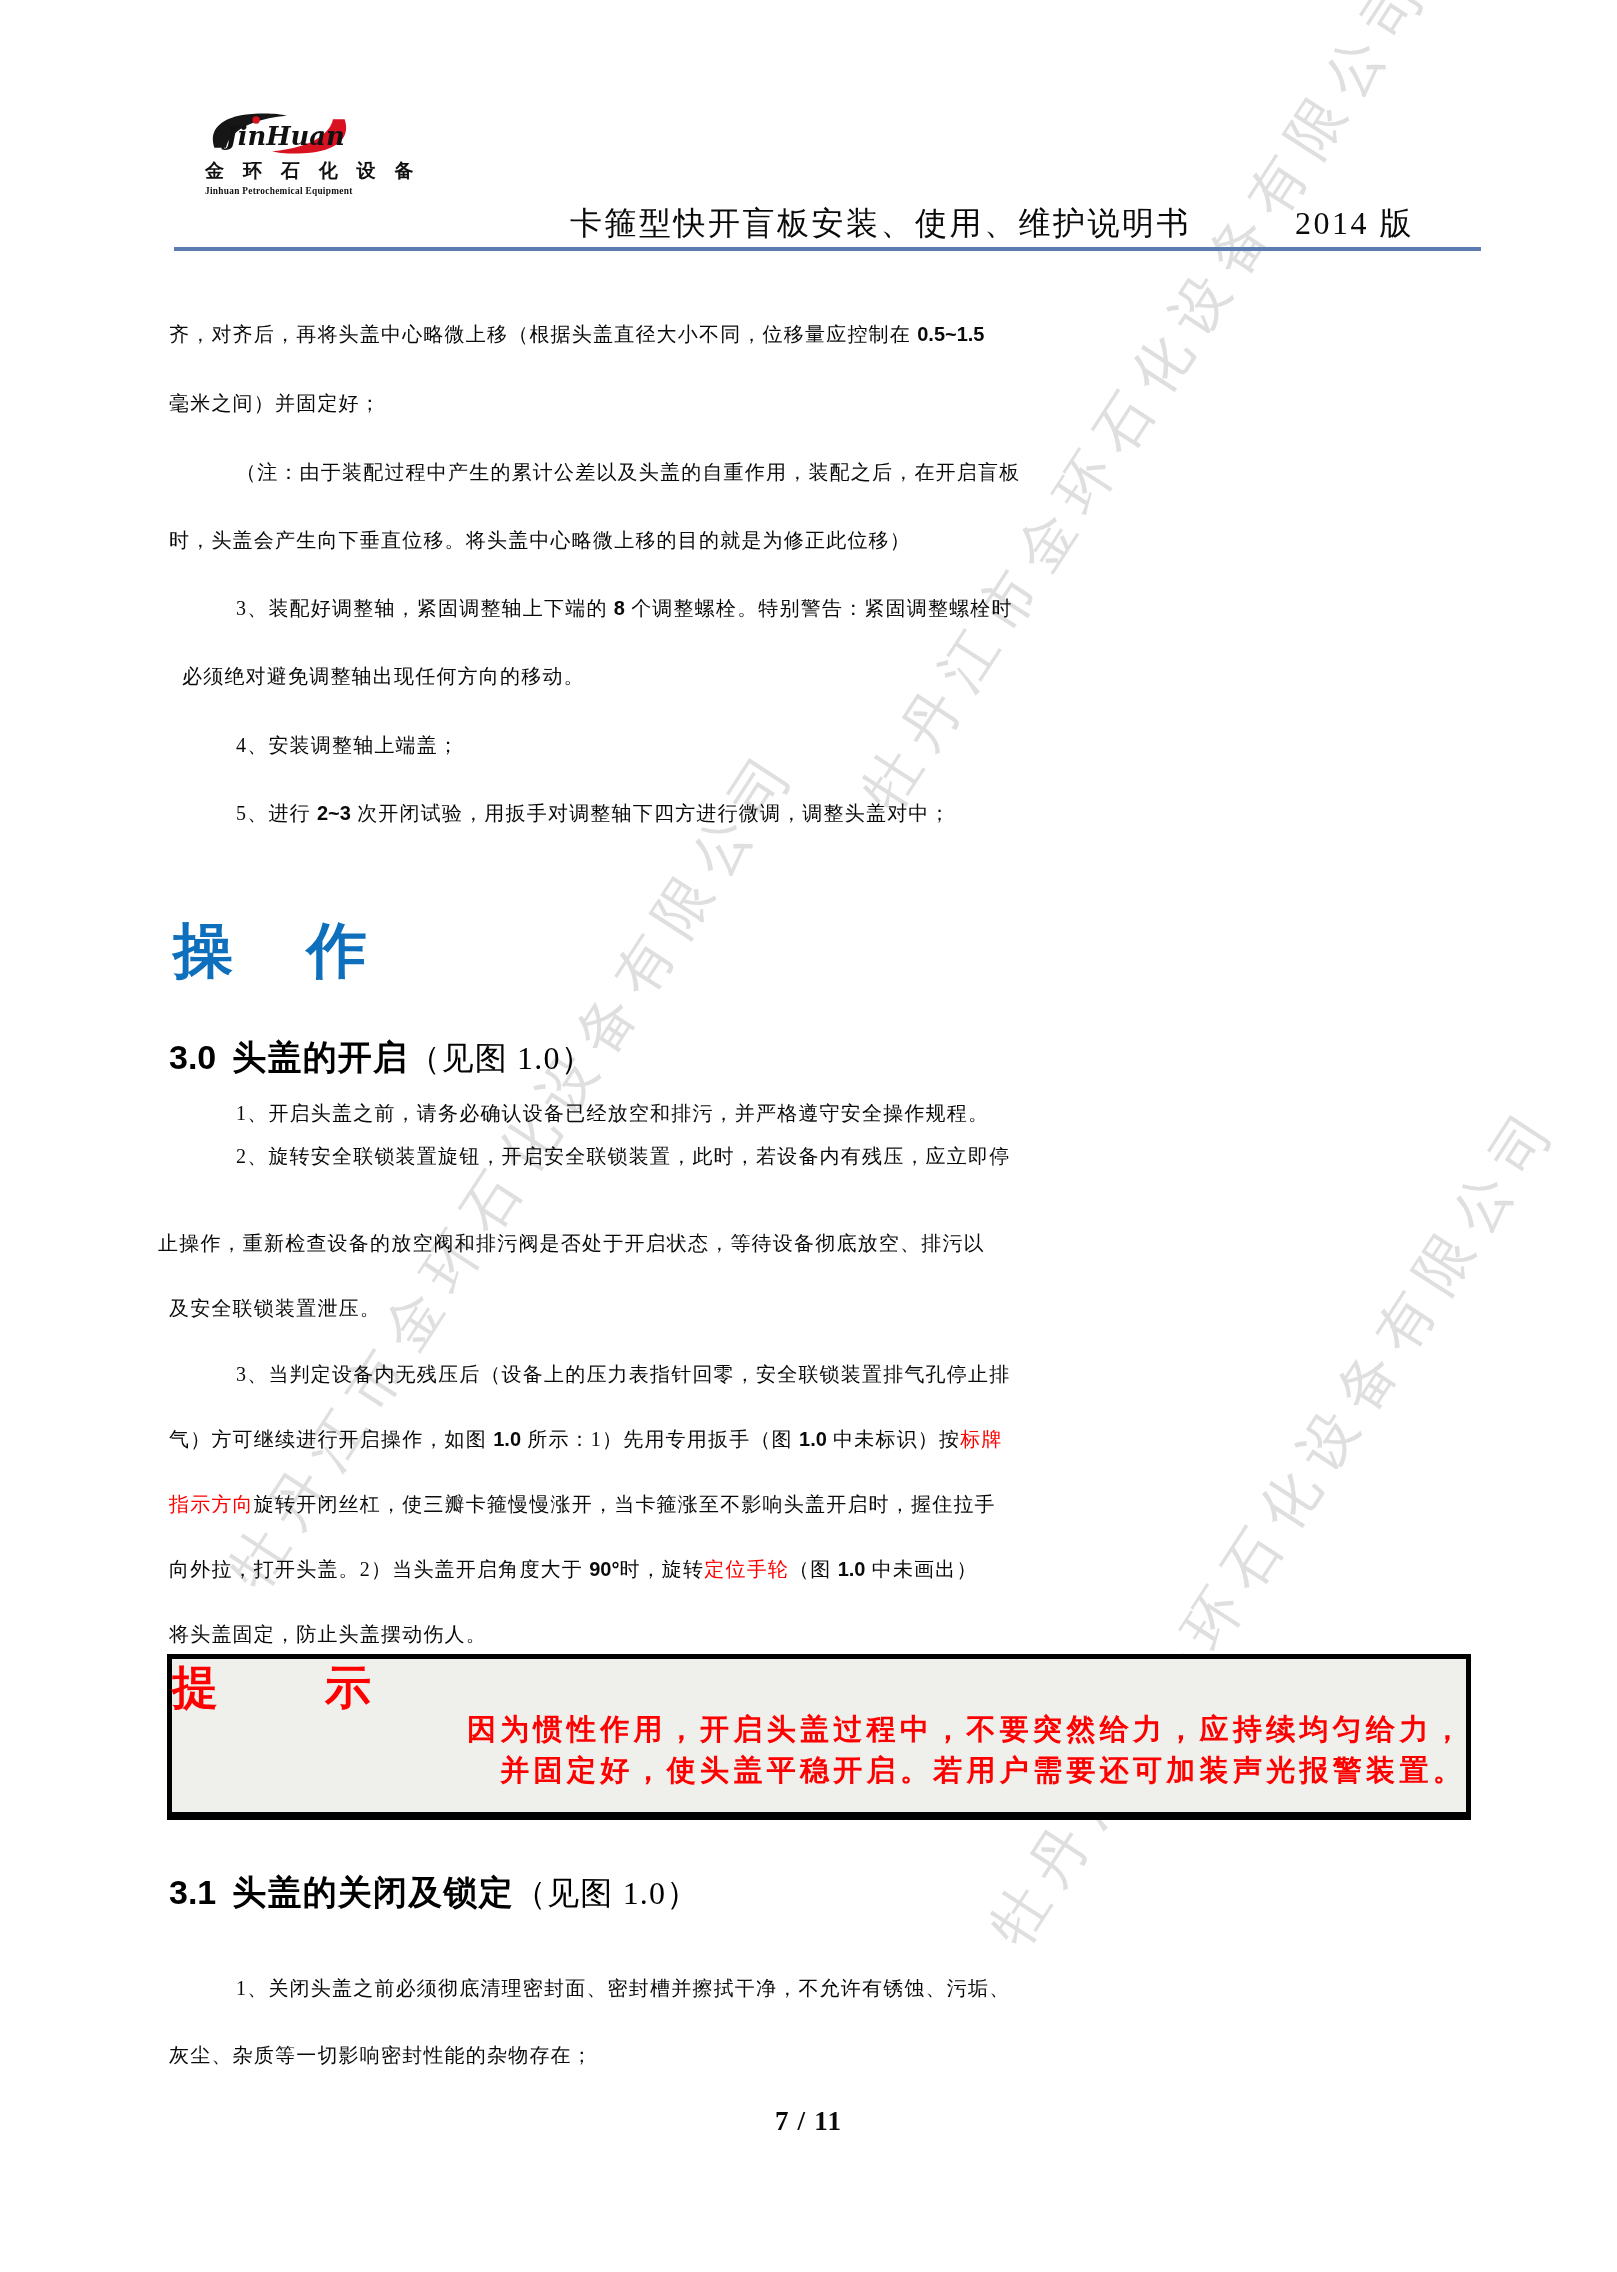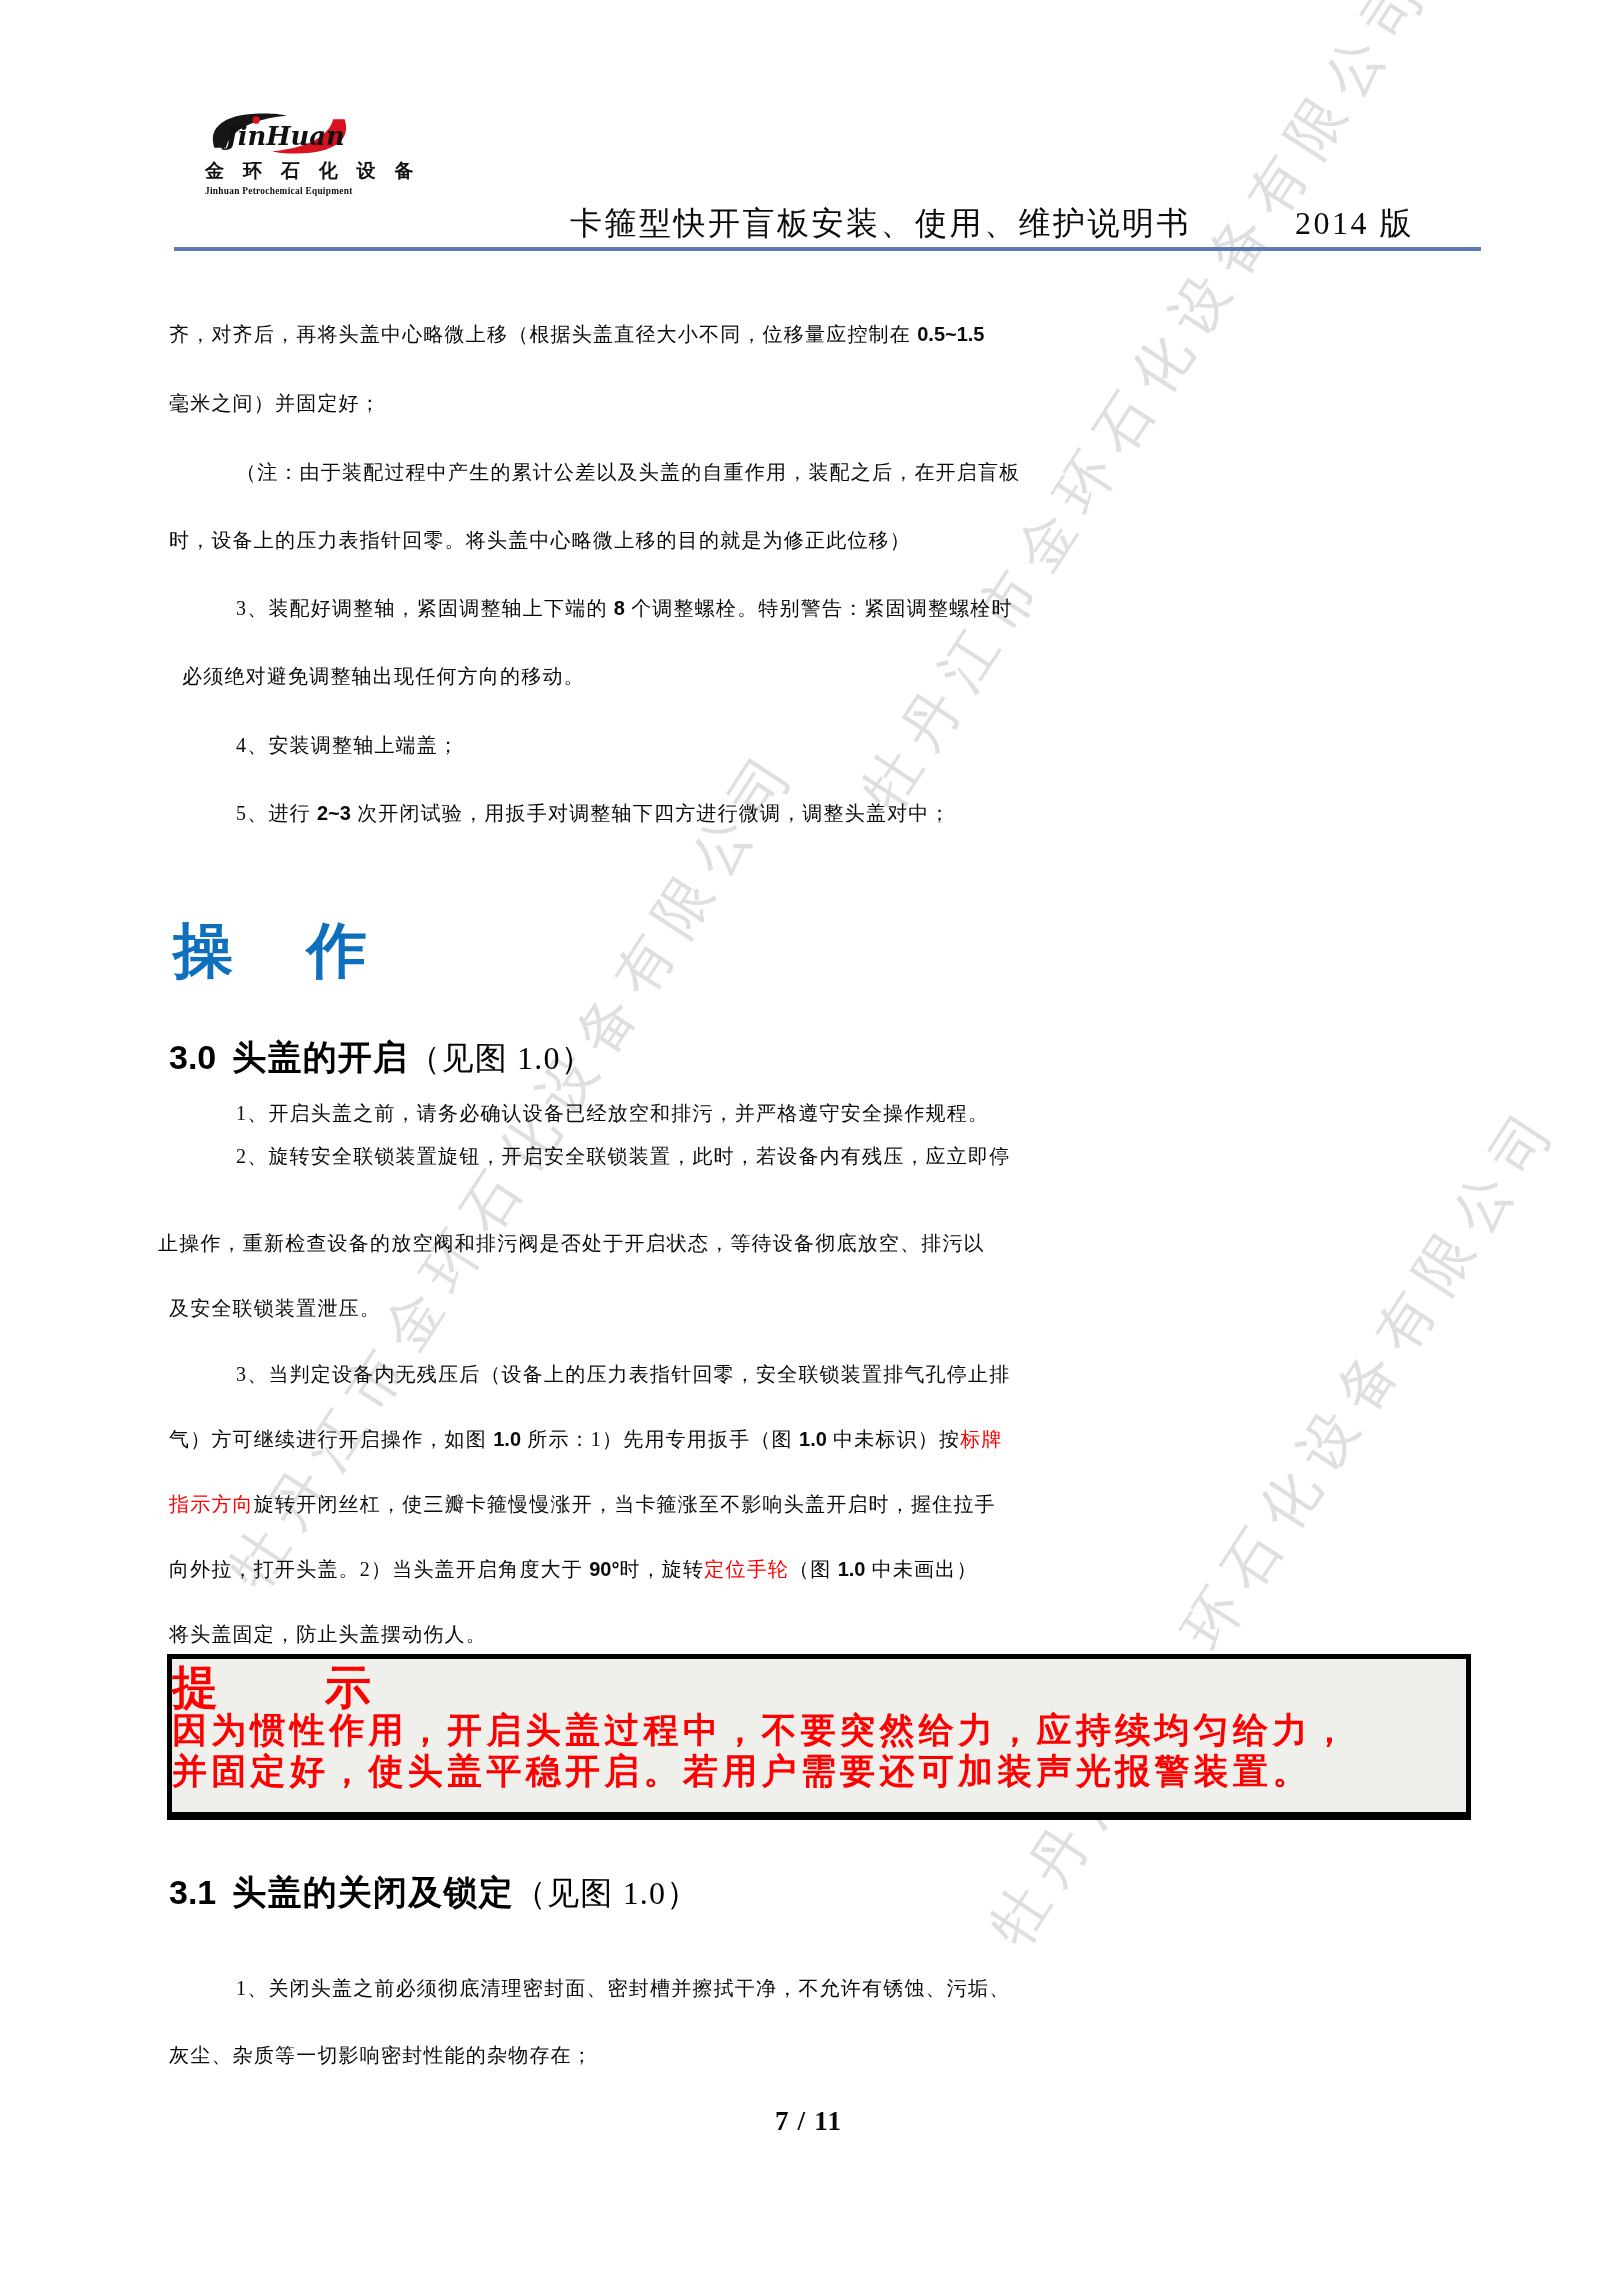--- a/index.html
+++ b/index.html
@@ -77,23 +77,23 @@
     background:#efefec;
     border:5.6px solid #000;border-bottom-width:8px;
     z-index:2;
   }
   .notice-title{
     margin-top:7.4px;
     font-family:"Liberation Sans",sans-serif;font-weight:bold;
     font-size:46px;line-height:43px;color:#fe0000;letter-spacing:5px;
   }
   .notice-line{
-    text-align:left;
+    text-align:right;
     font-family:"Liberation Sans",sans-serif;font-weight:bold;
-    font-size:35px;line-height:41px;color:#fe0000;letter-spacing:4.3px;white-space:nowrap;
+    font-size:29px;line-height:41px;color:#fe0000;letter-spacing:4.3px;white-space:nowrap;
   }
   
   .footer{
     position:absolute;left:0;top:2106px;width:100%;
     text-align:center;font-weight:bold;font-size:27px;letter-spacing:1.2px;z-index:2;
   }
 </style>
 </head>
 <body>
 
@@ -116,21 +116,21 @@
 
   <div class="doc-title">卡箍型快开盲板安装、使用、维护说明书</div>
   <div class="edition">2014 版</div>
   <div class="rule"></div>
 
   <div class="line" style="left:169px;top:323px;">
     <span>齐，对齐后，再将头盖中心略微上移（根据头盖直径大小不同，位移量应控制在 </span><span class="num">0.5~1.5</span>
   </div>
   <div class="line" style="left:169px;top:392px;">毫米之间）并固定好；</div>
   <div class="line" style="left:236px;top:461px;">（注：由于装配过程中产生的累计公差以及头盖的自重作用，装配之后，在开启盲板</div>
-  <div class="line" style="left:169px;top:529px;">时，设备上的压力表指针回零。将头盖中心略微上移的目的就是为修正此位移）</div>
+  <div class="line" style="left:169px;top:529px;">时，头盖会产生向下垂直位移。将头盖中心略微上移的目的就是为修正此位移）</div>
   <div class="line" style="left:236px;top:597px;">
     <span>3、装配好调整轴，紧固调整轴上下端的 </span><span class="num">8</span><span> 个调整螺栓。特别警告：紧固调整螺栓时</span>
   </div>
   <div class="line" style="left:182px;top:665px;">必须绝对避免调整轴出现任何方向的移动。</div>
   <div class="line" style="left:236px;top:734px;text-align:right;">4、安装调整轴上端盖；</div>
   <div class="line" style="left:236px;top:802px;">
     <span>5、进行 </span><span class="num">2~3</span><span> 次开闭试验，用扳手对调整轴下四方进行微调，调整头盖对中；</span>
   </div>
 
   <div class="h-op">操 作</div>

